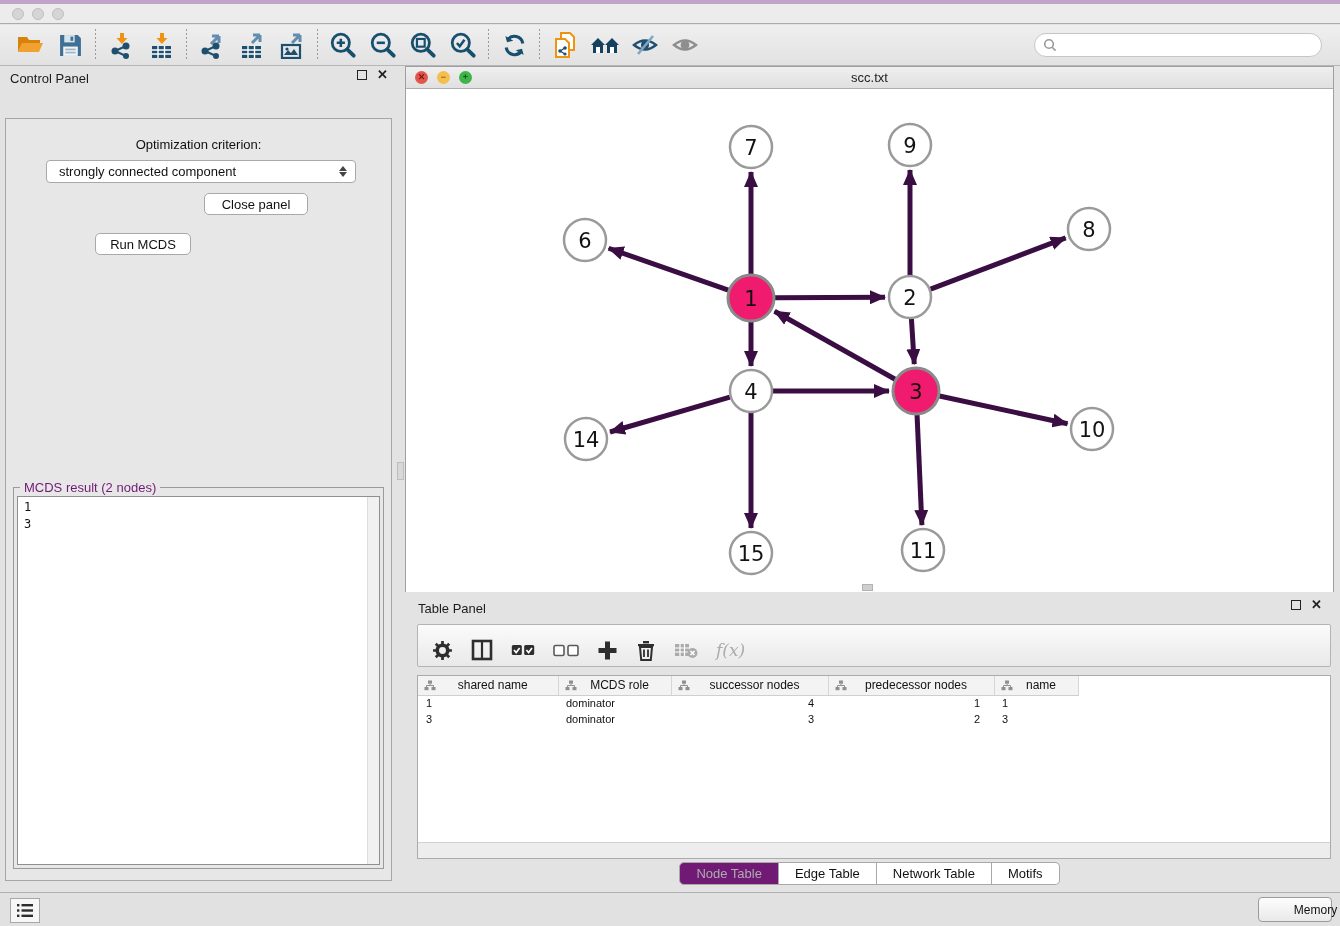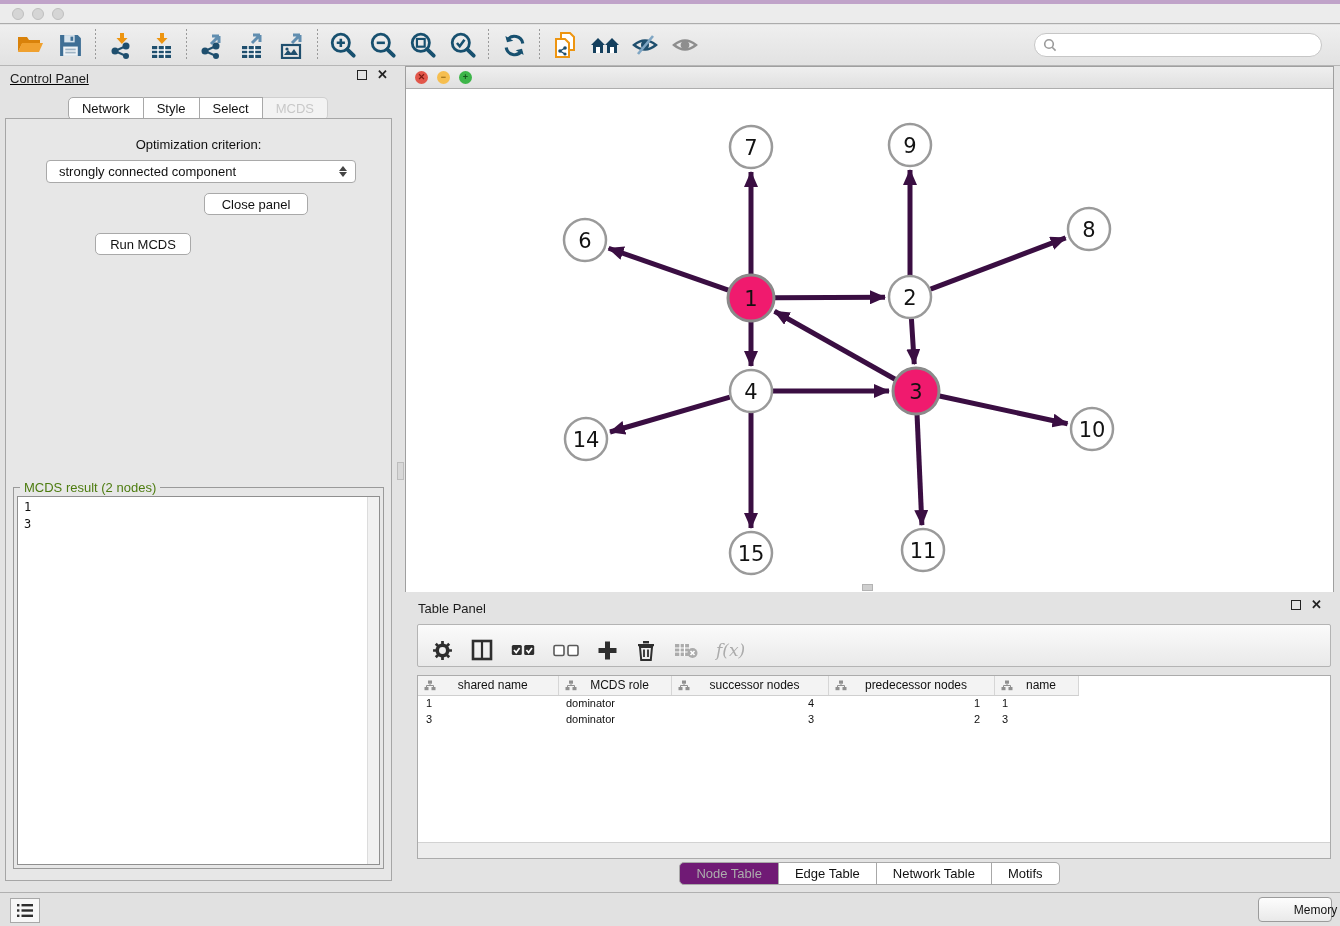--- a/index.html
+++ b/index.html
@@ -22,21 +22,21 @@
   .tb-btn { width:40px; height:36px; display:flex; align-items:center; justify-content:center; }
   .tb-sep { width:1px; height:32px; margin:0 5px;
     background-image:linear-gradient(#9a9a9a 40%, transparent 40%);
     background-size:1px 4px; }
   #search-box { margin-left:auto; margin-right:8px; width:288px; height:24px;
     background:#fff; border:1px solid #C6C6C6; border-radius:13px;
     display:flex; align-items:center; padding-left:8px; }
   #search-box input { border:none; outline:none; flex:1; font-size:12px; background:transparent; }
 
   
-  #control-panel { position:absolute; left:0; top:66px; width:396px; height:822px; background:#E3E3E3;text-decoration:underline; }
+  #control-panel { position:absolute; left:0; top:66px; width:396px; height:822px; background:#E3E3E3; }
   .panel-head { position:relative; height:24px; padding-left:10px; display:flex; align-items:center; font-size:13px; color:#1c1c1c; }
   .ph-icons { position:absolute; right:8px; top:4px; display:flex; gap:10px; align-items:center; }
   .ph-max { width:10px; height:10px; border:1.5px solid #222; }
   .ph-close { font-size:13px; font-weight:bold; color:#222; line-height:10px; }
   .seg { display:inline-flex; }
   .seg-tab { background:#fff; border:1px solid #A8A8A8; border-left:none; padding:3px 13px;
     font-size:13px; color:#111; white-space:nowrap; }
   .seg-tab:first-child { border-left:1px solid #A8A8A8; border-radius:5px 0 0 5px; }
   .seg-tab:last-child { border-radius:0 5px 5px 0; }
   #cp-tabs { position:absolute; left:0; top:31px; width:100%; text-align:center; }
@@ -51,21 +51,21 @@
   .stepper i { width:0; height:0; border-left:4px solid transparent; border-right:4px solid transparent; }
   .stepper .up { border-bottom:5px solid #444; }
   .stepper .dn { border-top:5px solid #444; }
   .cp-btn { position:absolute; top:74px; height:22px; background:#fff; border:1px solid #A9A9A9;
     border-radius:5px; font-size:13px; color:#111; display:flex; align-items:center; justify-content:center; }
   #run-btn { left:89px; width:96px;margin-top:40px; }
   #close-btn { left:198px; width:104px; }
   #result-box { position:absolute; left:7px; top:368px; width:371px; height:382px;
     border:1px solid #9A9A9A; }
   #result-legend { position:absolute; left:6px; top:-8px; background:#E7E7E7; padding:0 4px;
-    font-size:13px; color:#4d7c0f; }
+    font-size:13px; color:#701a75; }
   #result-area { position:absolute; left:3px; top:8px; right:3px; bottom:3px;
     background:#fff; border:1px solid #8F8F8F; }
   #result-text { padding:2px 6px; font-family:"DejaVu Sans Mono", monospace; font-size:12px;
     line-height:17px; color:#111; white-space:pre; }
   #result-scroll { position:absolute; right:0; top:0; width:12px; height:100%;
     background:#F1F1F1; border-left:1px solid #DCDCDC; }
 
   
   #network-window { position:absolute; left:405px; top:66px; width:929px; height:526px;
     background:#fff; border:1px solid #9F9F9F; }
@@ -264,26 +264,20 @@
 </div>
 
 <div id="control-panel">
   <div class="panel-head">
     <span>Control Panel</span>
     <span class="ph-icons">
       <span class="ph-max"></span>
       <span class="ph-close">✕</span>
     </span>
   </div>
-  <div id="cp-tabs"><span class="seg" id="cp-seg">
-        <span class="seg-tab">Network</span>
-        <span class="seg-tab">Style</span>
-        <span class="seg-tab">Select</span>
-        <span class="seg-tab active">MCDS</span>
-      </span></div>
   <div id="cp-body">
     <div id="opt-label">Optimization criterion:</div>
     <div id="criterion-select">
       <span>strongly connected component</span>
       <span class="stepper">
           <i class="up"></i>
           <i class="dn"></i>
         </span>
     </div>
     <div class="cp-btn" id="run-btn">Run MCDS</div>
@@ -299,20 +293,21 @@
   </div>
 </div>
 
 <div id="v-splitter"></div>
 
 <div id="network-window">
   <div id="net-titlebar">
     <div class="traffic" style="left:9px;background:#E2574B;color:#7E1912">✕</div>
     <div class="traffic" style="left:31px;background:#F6BE4F;color:#93660F">−</div>
     <div class="traffic" style="left:53px;background:#3DB549;color:#16591D">+</div>
+    <div id="net-title">scc.txt</div>
   </div>
   <div id="net-canvas">
     <svg id="graph-svg" width="927" height="503">
       <defs>
         <marker id="arrow" viewBox="0 0 16 14" refX="15" refY="7" markerWidth="16" markerHeight="14" orient="auto" markerUnits="userSpaceOnUse">
             <path id="arrow-path" d="M0 0 L16 7 L0 14 z" fill="#3A0E42"></path>
           </marker>
       </defs>
       <g id="edge-layer">
           <line x1="345" y1="185" x2="345" y2="83" stroke="#3A0E42" stroke-width="5" marker-end="url(#arrow)"></line>

